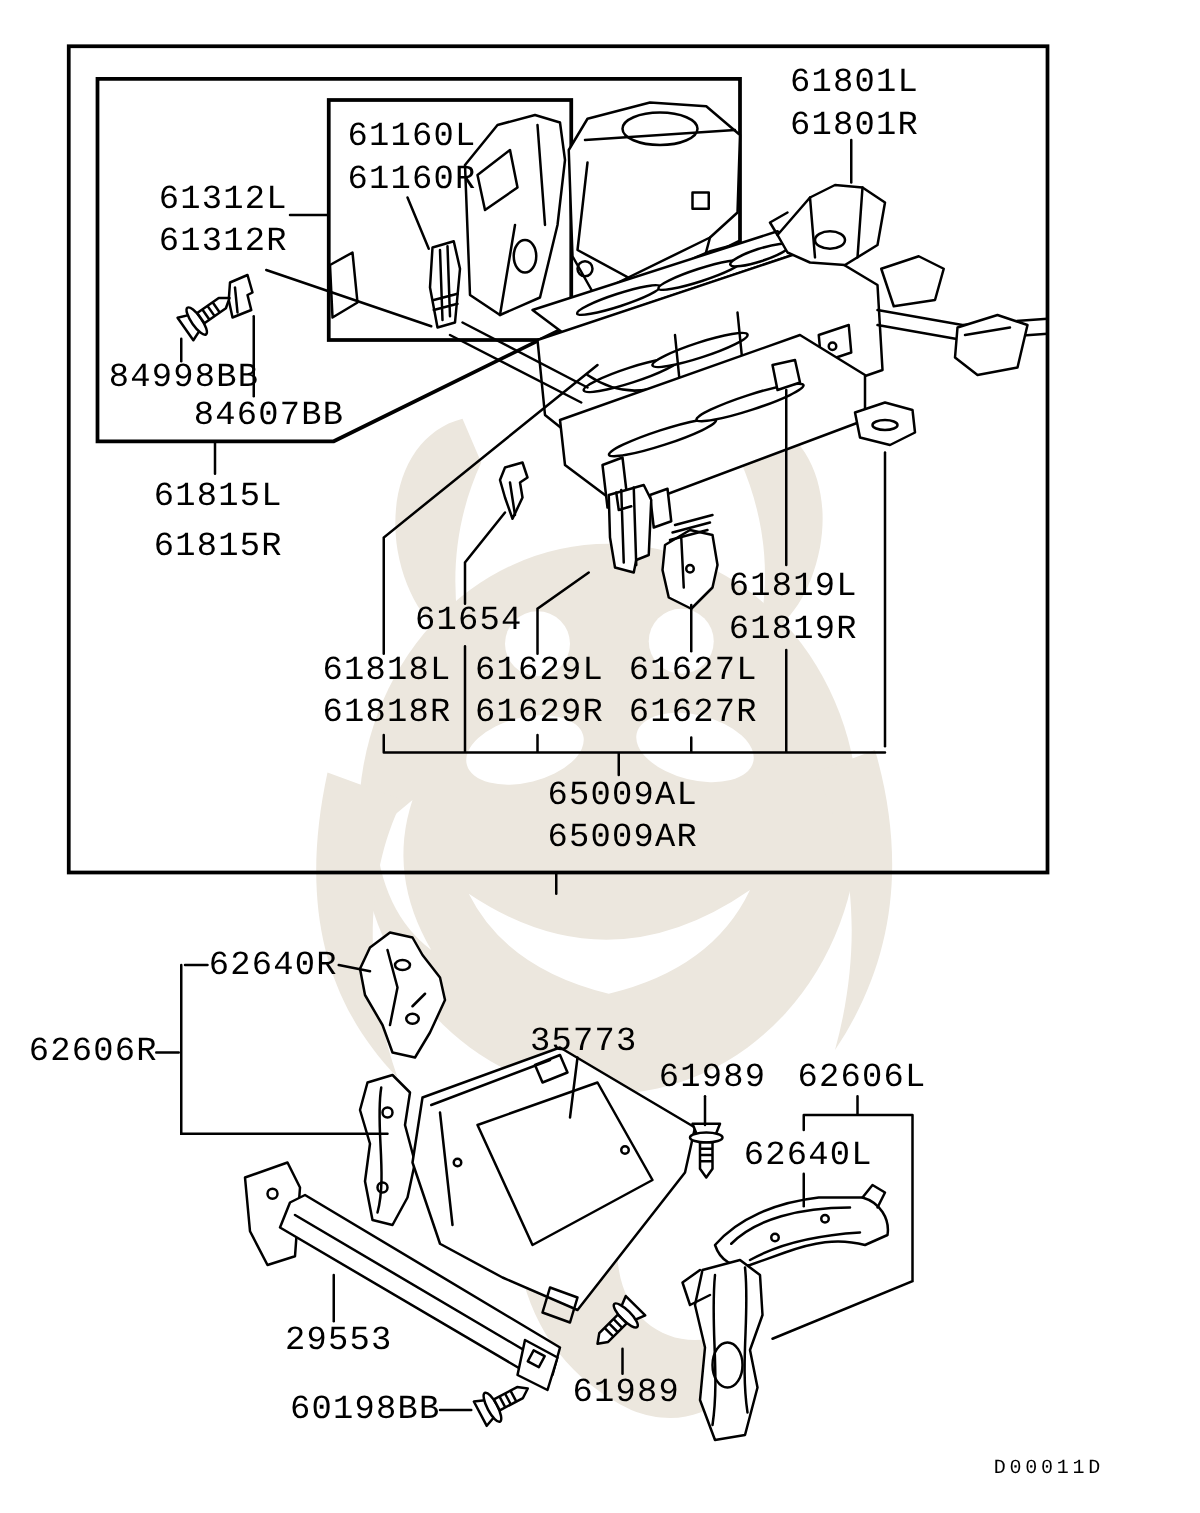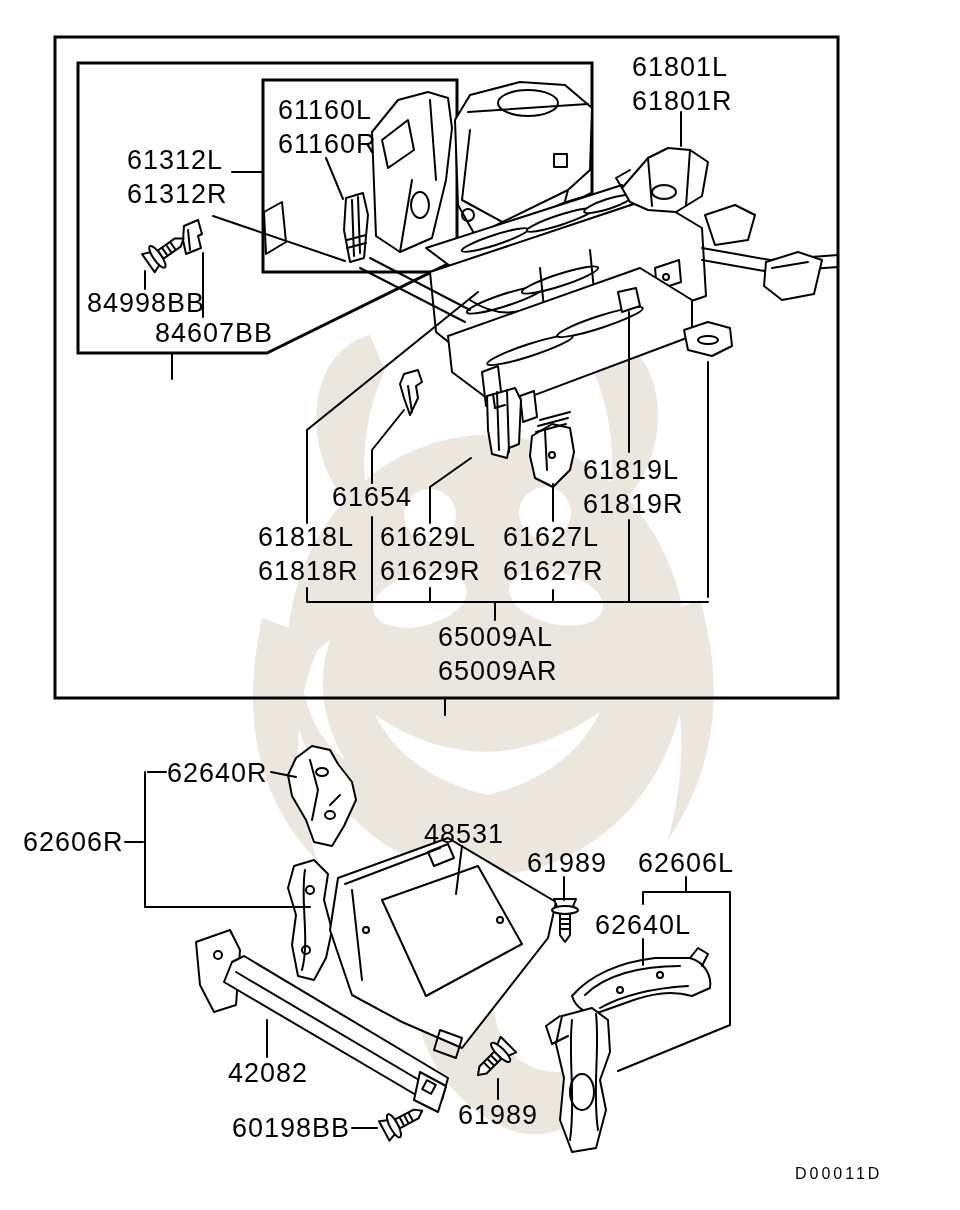--- a/index.html
+++ b/index.html
@@ -4,21 +4,21 @@
 <style>
   html,body{margin:0;padding:0;background:#ffffff;}
   .stage{
     position:relative;width:960px;height:1210px;margin:0 auto;
     background:#ffffff;overflow:hidden;
     font-family:"Liberation Sans", sans-serif;
   }
   svg{position:absolute;left:0;top:0;}
   .lbl{
     position:absolute;color:#000;font-size:27px;line-height:34px;
-    letter-spacing:1px;white-space:nowrap;
+    letter-spacing:1px;white-space:nowrap;font-family:Liberation Mono, monospace;
   }
   .lbl span{display:block;}
   .lh40{line-height:40px;}
   .code{font-size:16px;letter-spacing:3px;line-height:24px;}
 </style>
 </head>
 <body>
 
 <div class="stage">
 
@@ -239,20 +239,24 @@
 <div class="lbl" style="left:127px;top:143px">
       <span>61312L</span>
       <span>61312R</span>
     </div>
 <div class="lbl" style="left:87px;top:286px">
       <span>84998BB</span>
     </div>
 <div class="lbl" style="left:155px;top:316px">
       <span>84607BB</span>
     </div>
+<div class="lbl lh40" style="left:123px;top:378px">
+      <span>61815L</span>
+      <span>61815R</span>
+    </div>
 <div class="lbl" style="left:632px;top:50px">
       <span>61801L</span>
       <span>61801R</span>
     </div>
 <div class="lbl" style="left:332px;top:480px">
       <span>61654</span>
     </div>
 <div class="lbl" style="left:258px;top:520px">
       <span>61818L</span>
       <span>61818R</span>
@@ -273,33 +277,33 @@
       <span>65009AL</span>
       <span>65009AR</span>
     </div>
 <div class="lbl" style="left:167px;top:756px">
       <span>62640R</span>
     </div>
 <div class="lbl" style="left:23px;top:825px">
       <span>62606R</span>
     </div>
 <div class="lbl" style="left:424px;top:817px">
-      <span>48531</span>
+      <span>35773</span>
     </div>
 <div class="lbl" style="left:527px;top:846px">
       <span>61989</span>
     </div>
 <div class="lbl" style="left:638px;top:846px">
       <span>62606L</span>
     </div>
 <div class="lbl" style="left:595px;top:908px">
       <span>62640L</span>
     </div>
 <div class="lbl" style="left:228px;top:1056px">
-      <span>42082</span>
+      <span>29553</span>
     </div>
 <div class="lbl" style="left:458px;top:1098px">
       <span>61989</span>
     </div>
 <div class="lbl" style="left:232px;top:1111px">
       <span>60198BB</span>
     </div>
 
 <div class="lbl code" style="left:795px;top:1162px">D00011D</div>
 

